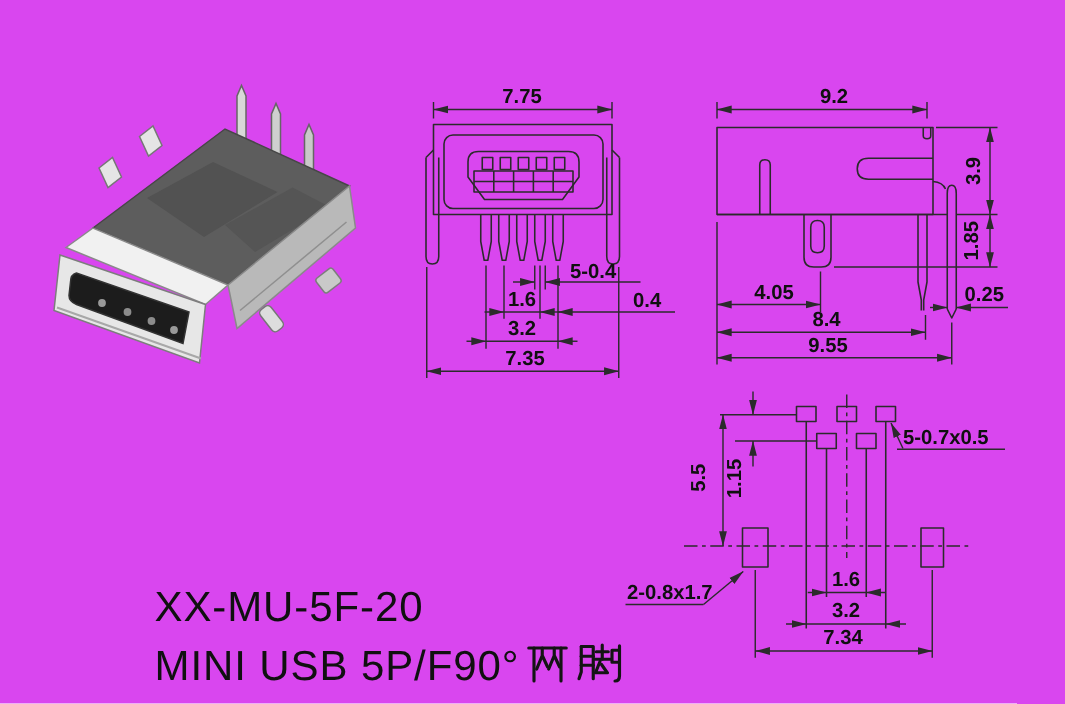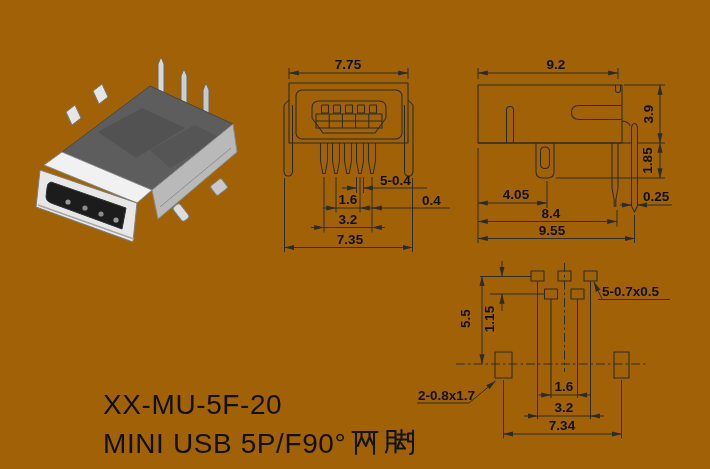--- a/index.html
+++ b/index.html
@@ -1,16 +1,16 @@
 <!DOCTYPE html>
 <html><head>
 <meta charset="utf-8">
 <style>
   html,body{margin:0;padding:0;background:#ffffff;}
-  #page{position:relative;width:710px;height:469px;background:#a16207;overflow:hidden;}
+  #page{position:relative;width:710px;height:469px;background:#d946ef;overflow:hidden;}
   svg{position:absolute;left:0;top:0;}
   svg text{font-family:"Liberation Sans","DejaVu Sans",sans-serif;font-weight:700;font-size:13.5px;fill:#101010;stroke:none;}
   .mid{text-anchor:middle;}
   .vert{text-anchor:middle;}
   .ttl{font-size:28px;font-weight:400;letter-spacing:0.6px;}
   .s{fill:none;stroke:#2b2b2b;stroke-width:1.05;stroke-linejoin:round;}
   .dim{fill:none;stroke:#2b2b2b;stroke-width:0.95;}
   .dash{fill:none;stroke:#2b2b2b;stroke-width:0.95;stroke-dasharray:9 3 2.5 3;}
   .cjk{fill:none;stroke:#141414;stroke-width:2.1;stroke-linecap:round;stroke-linejoin:round;}
 </style>

